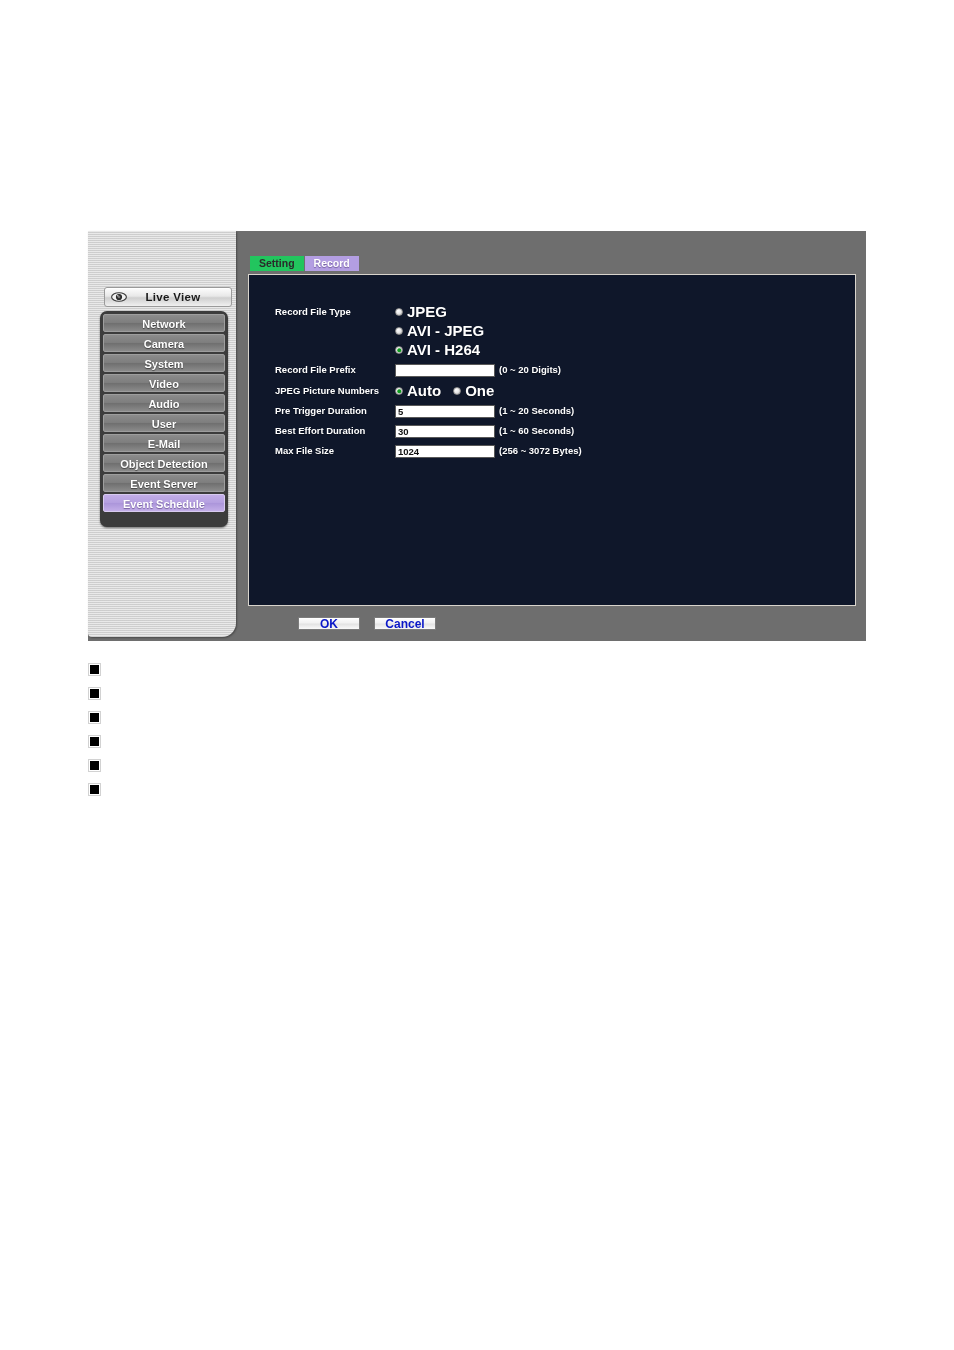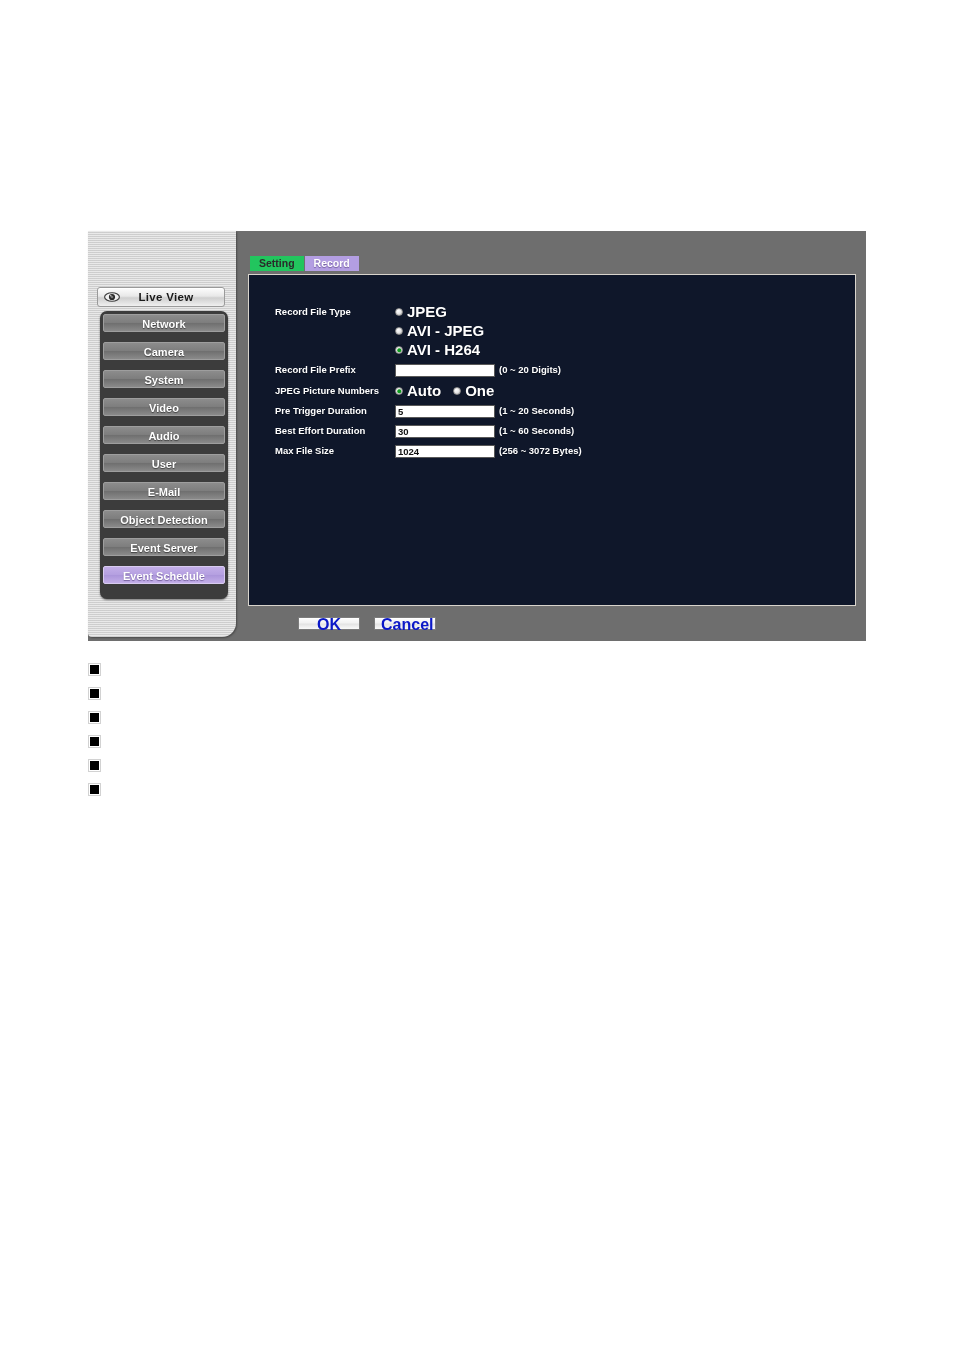--- a/index.html
+++ b/index.html
@@ -77,21 +77,21 @@
   }
   .logo-sub .model {
     color: #e8e8e8;
     font-size: 9.5px;
     letter-spacing: 0px;
   }
 
   
   #live-view-bar {
     position: absolute;
-    left: 9px;
+    left: 16px;
     top: 56px;
     width: 126px;
     height: 18px;
     background: linear-gradient(180deg,#fdfdfd 0%, #e8e8e8 45%, #cfcfcf 55%, #f0f0f0 100%);
     border: 1px solid #9a9a9a;
     border-radius: 3px;
     box-shadow: inset 0 1px 0 #fff;
     display: flex;
     align-items: center;
   }
@@ -121,21 +121,21 @@
     padding: 3px;
     background: #3c3c3c;
     border-radius: 7px;
     box-shadow: 0 1px 2px rgba(0,0,0,.5);
   }
   .nav-btn {
     display: block;
     width: 100%;
     height: 18px;
     line-height: 18px;
-    margin-bottom: 10px;
+    margin-bottom: 2px;
     text-align: center;
     font-size: 11px;
     font-weight: bold;
     color: #ffffff;
     background: linear-gradient(180deg,#8c8c8c 0%, #7d7d7d 50%, #6f6f6f 51%, #8a8a8a 100%);
     border: 1px solid #9e9e9e;
     border-radius: 2px;
     box-sizing: border-box;
     text-shadow: 0 1px 1px rgba(0,0,0,.5);
     cursor: pointer;
@@ -283,21 +283,21 @@
     left: 58px;
     top: 386px;
     display: flex;
     gap: 14px;
   }
   .action-btn {
     width: 62px;
     height: 13px;
     line-height: 11px;
     text-align: center;
-    font-size: 16px;
+    font-size: 12px;
     font-weight: bold;
     color: #0b18c8;
     background: linear-gradient(180deg,#fdfdfd 0%,#f2f2f2 45%,#e3e3e3 55%,#fafafa 100%);
     border: 1px solid #7c7c7c;
     box-sizing: border-box;
     font-family: "Liberation Sans", sans-serif;
     cursor: pointer;
     box-shadow: inset 0 1px 0 #fff;
   }
 

